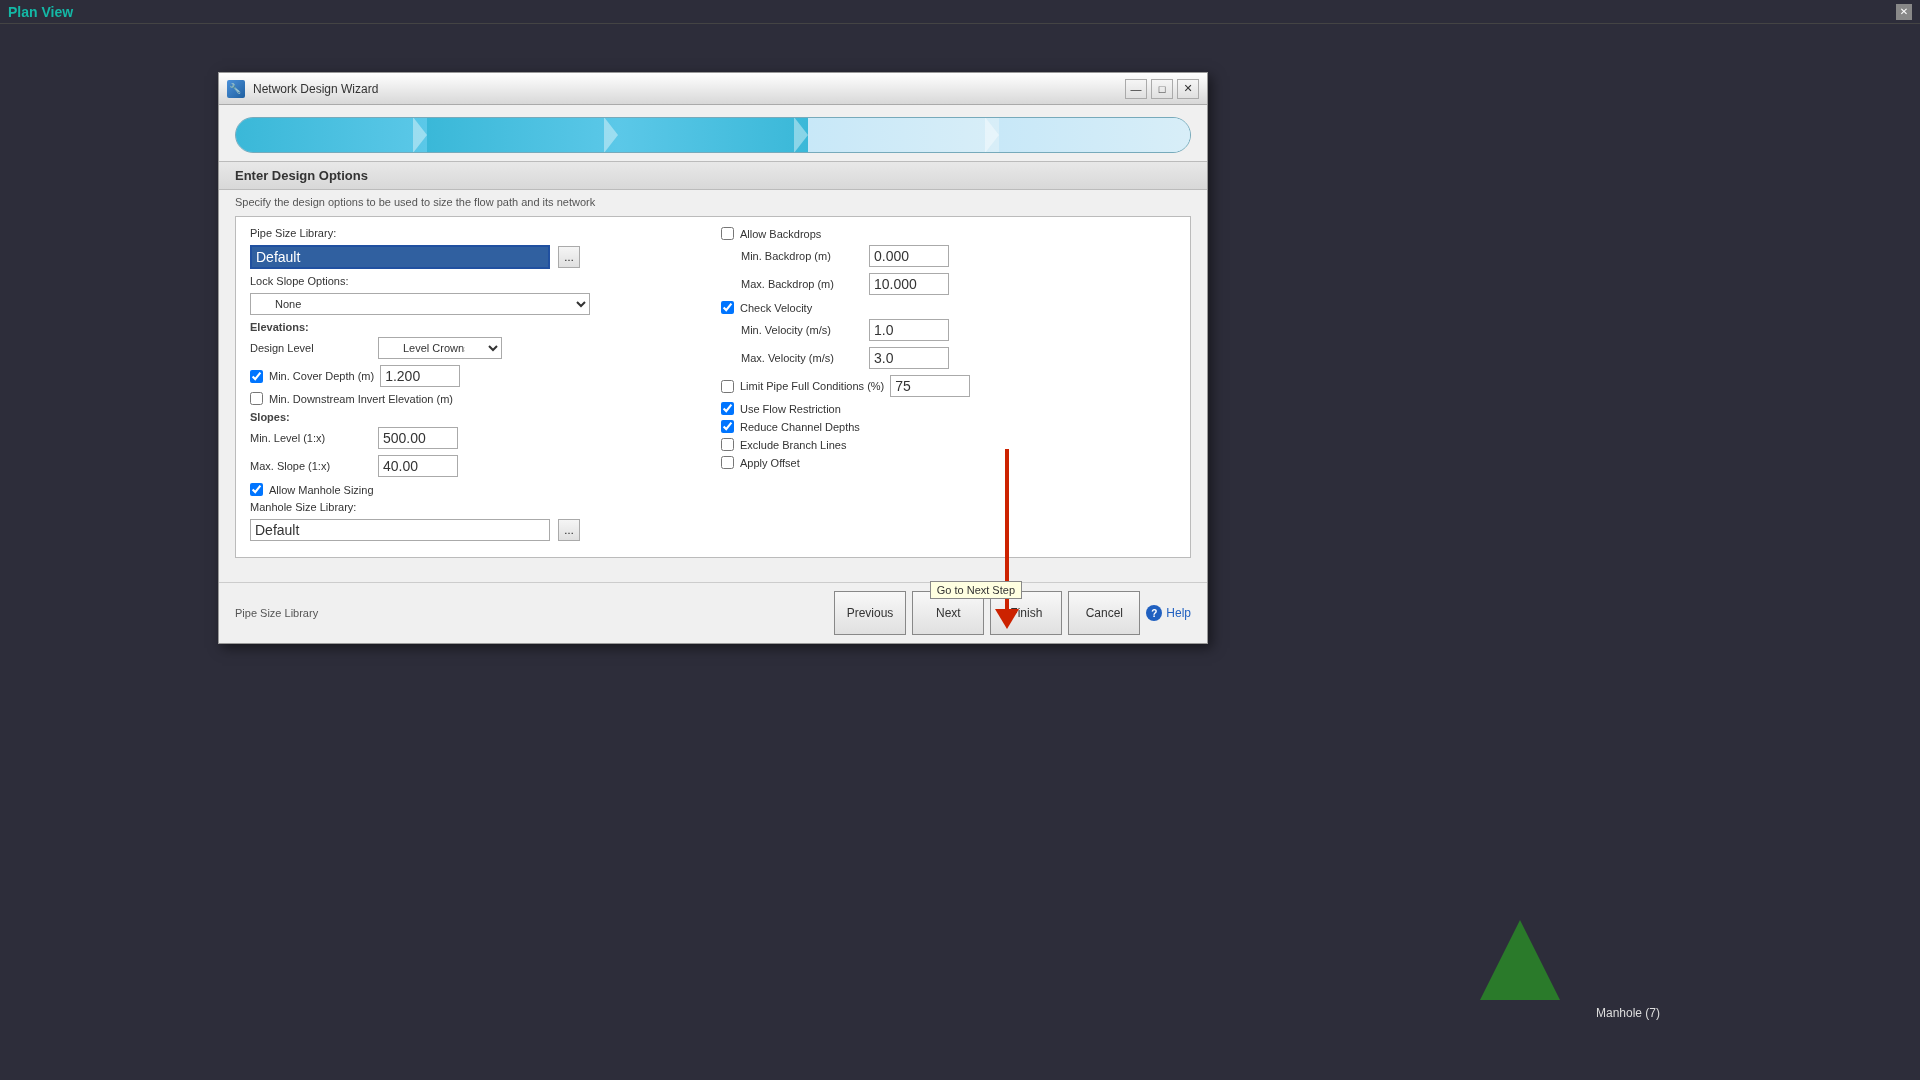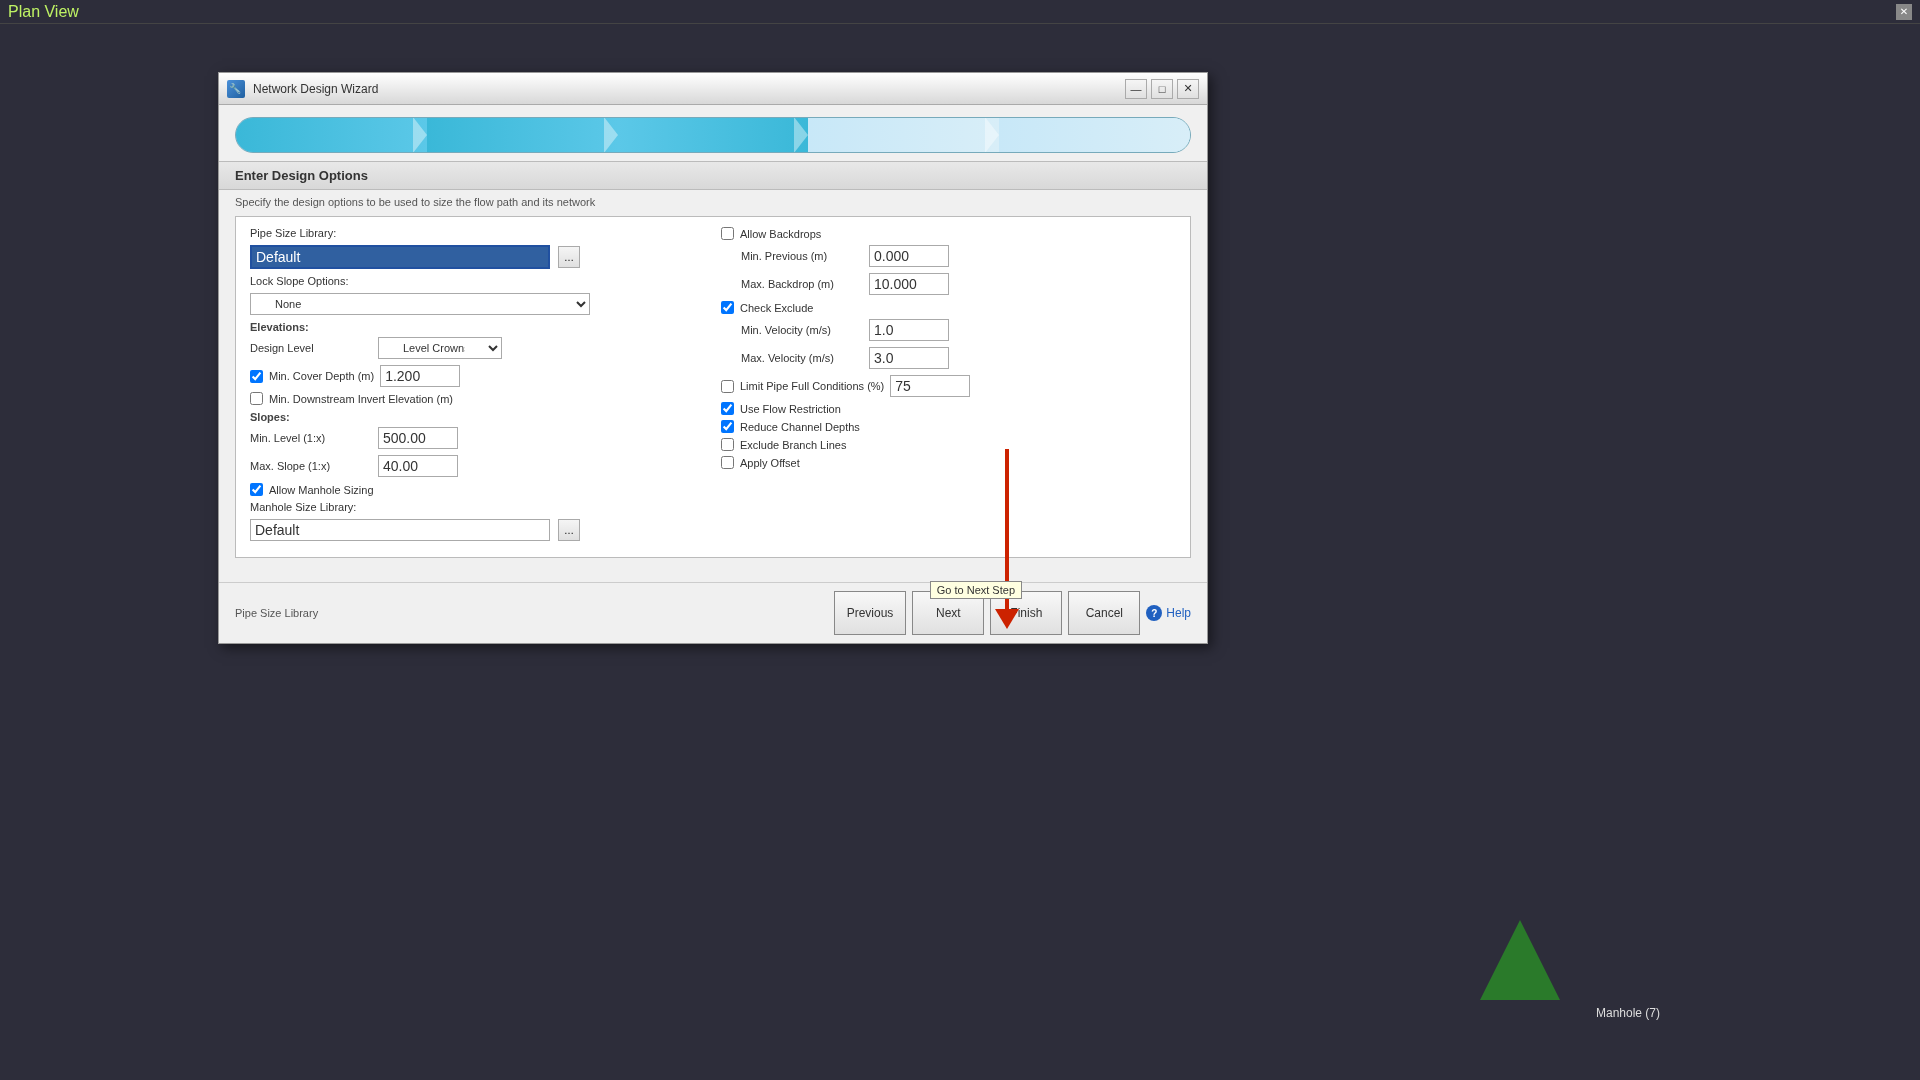--- a/index.html
+++ b/index.html
@@ -32,21 +32,21 @@
       border-bottom: 1px solid #444;
     }
     .outer-titlebar-left { display: flex; align-items: center; gap: 6px; }
     .outer-close {
       width: 16px; height: 16px;
       background: #888;
       display: flex; align-items: center; justify-content: center;
       cursor: pointer; font-size: 10px; color: #fff;
     }
     
-    .plan-view-label { color: #bef264; font-size: 16px; }
+    .plan-view-label { color: #14b8a6; font-size: 14px; font-weight: bold; }
 
     
     .dialog {
       position: absolute;
       top: 72px;
       left: 218px;
       width: 990px;
       background: #f0f0f0;
       border: 1px solid #999;
       box-shadow: 4px 4px 12px rgba(0,0,0,0.5);
@@ -453,31 +453,31 @@
             </div>
           </div>
 
           <div class="col-right">
 
             <div class="checkbox-row">
               <input type="checkbox" id="allowBackdrops" style="">
               <label for="allowBackdrops">Allow Backdrops</label>
             </div>
             <div class="form-row indent">
-              <span class="form-label-short">Min. Previous (m)</span>
+              <span class="form-label-short">Min. Backdrop (m)</span>
               <input class="form-input form-input-sm" type="text" value="0.000" style="">
             </div>
             <div class="form-row indent">
               <span class="form-label-short">Max. Backdrop (m)</span>
               <input class="form-input form-input-sm" type="text" value="10.000" style="">
             </div>
 
             <div class="checkbox-row">
               <input type="checkbox" id="checkVelocity" checked="" style="">
-              <label for="checkVelocity">Check Exclude</label>
+              <label for="checkVelocity">Check Velocity</label>
             </div>
             <div class="form-row indent">
               <span class="form-label-short">Min. Velocity (m/s)</span>
               <input class="form-input form-input-sm" type="text" value="1.0" style="">
             </div>
             <div class="form-row indent">
               <span class="form-label-short">Max. Velocity (m/s)</span>
               <input class="form-input form-input-sm" type="text" value="3.0" style="">
             </div>
 

